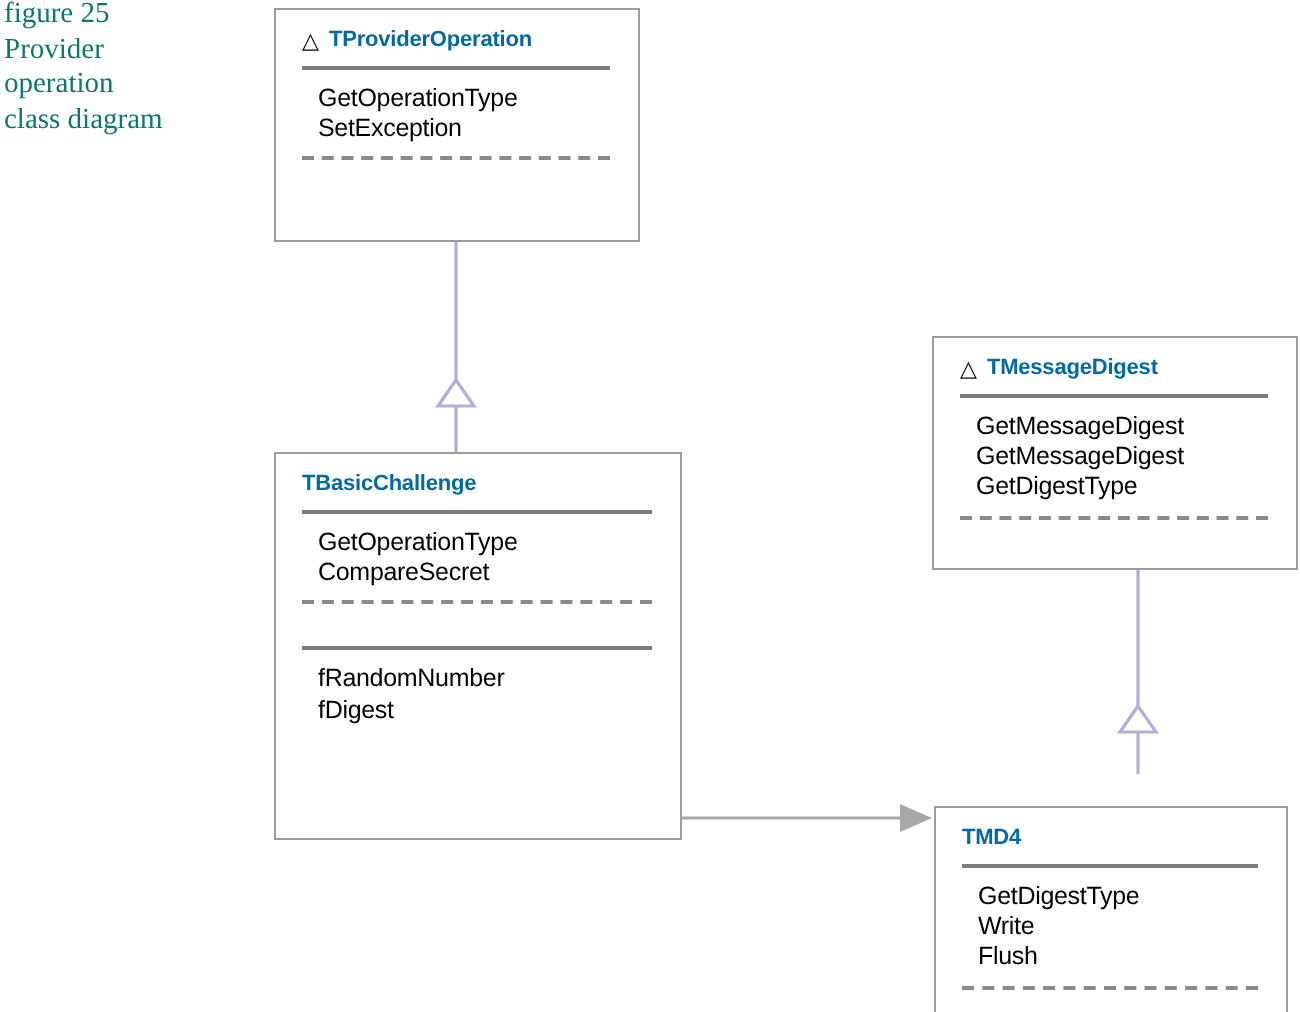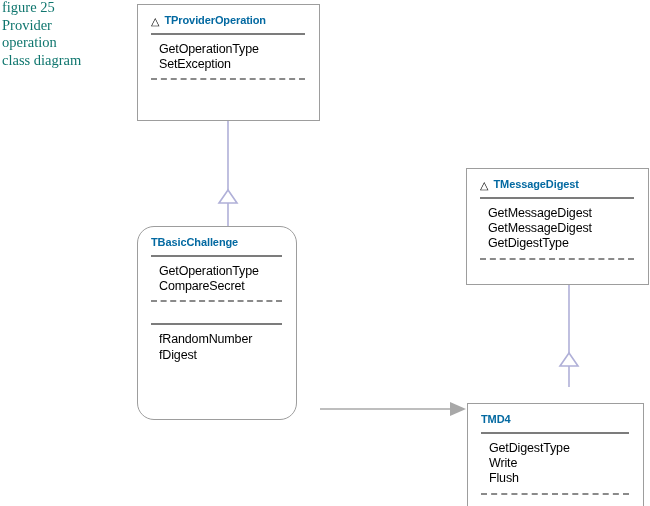--- a/index.html
+++ b/index.html
@@ -128,21 +128,21 @@
       <span class="class-name">TProviderOperation</span>
     </div>
     <div class="rule-solid"></div>
     <div class="member-list">
       <div class="member">GetOperationType</div>
       <div class="member">SetException</div>
     </div>
     <div class="rule-dashed"></div>
   </div>
 
-  <div class="uml-class" style="left:137px; top:226px; width:160px; height:194px;border-radius:17px;">
+  <div class="uml-class" style="left:137px; top:226px; width:204px; height:194px;">
     <div class="class-header">
 
       <span class="class-name">TBasicChallenge</span>
     </div>
     <div class="rule-solid"></div>
     <div class="member-list">
       <div class="member">GetOperationType</div>
       <div class="member">CompareSecret</div>
     </div>
     <div class="rule-dashed"></div>

